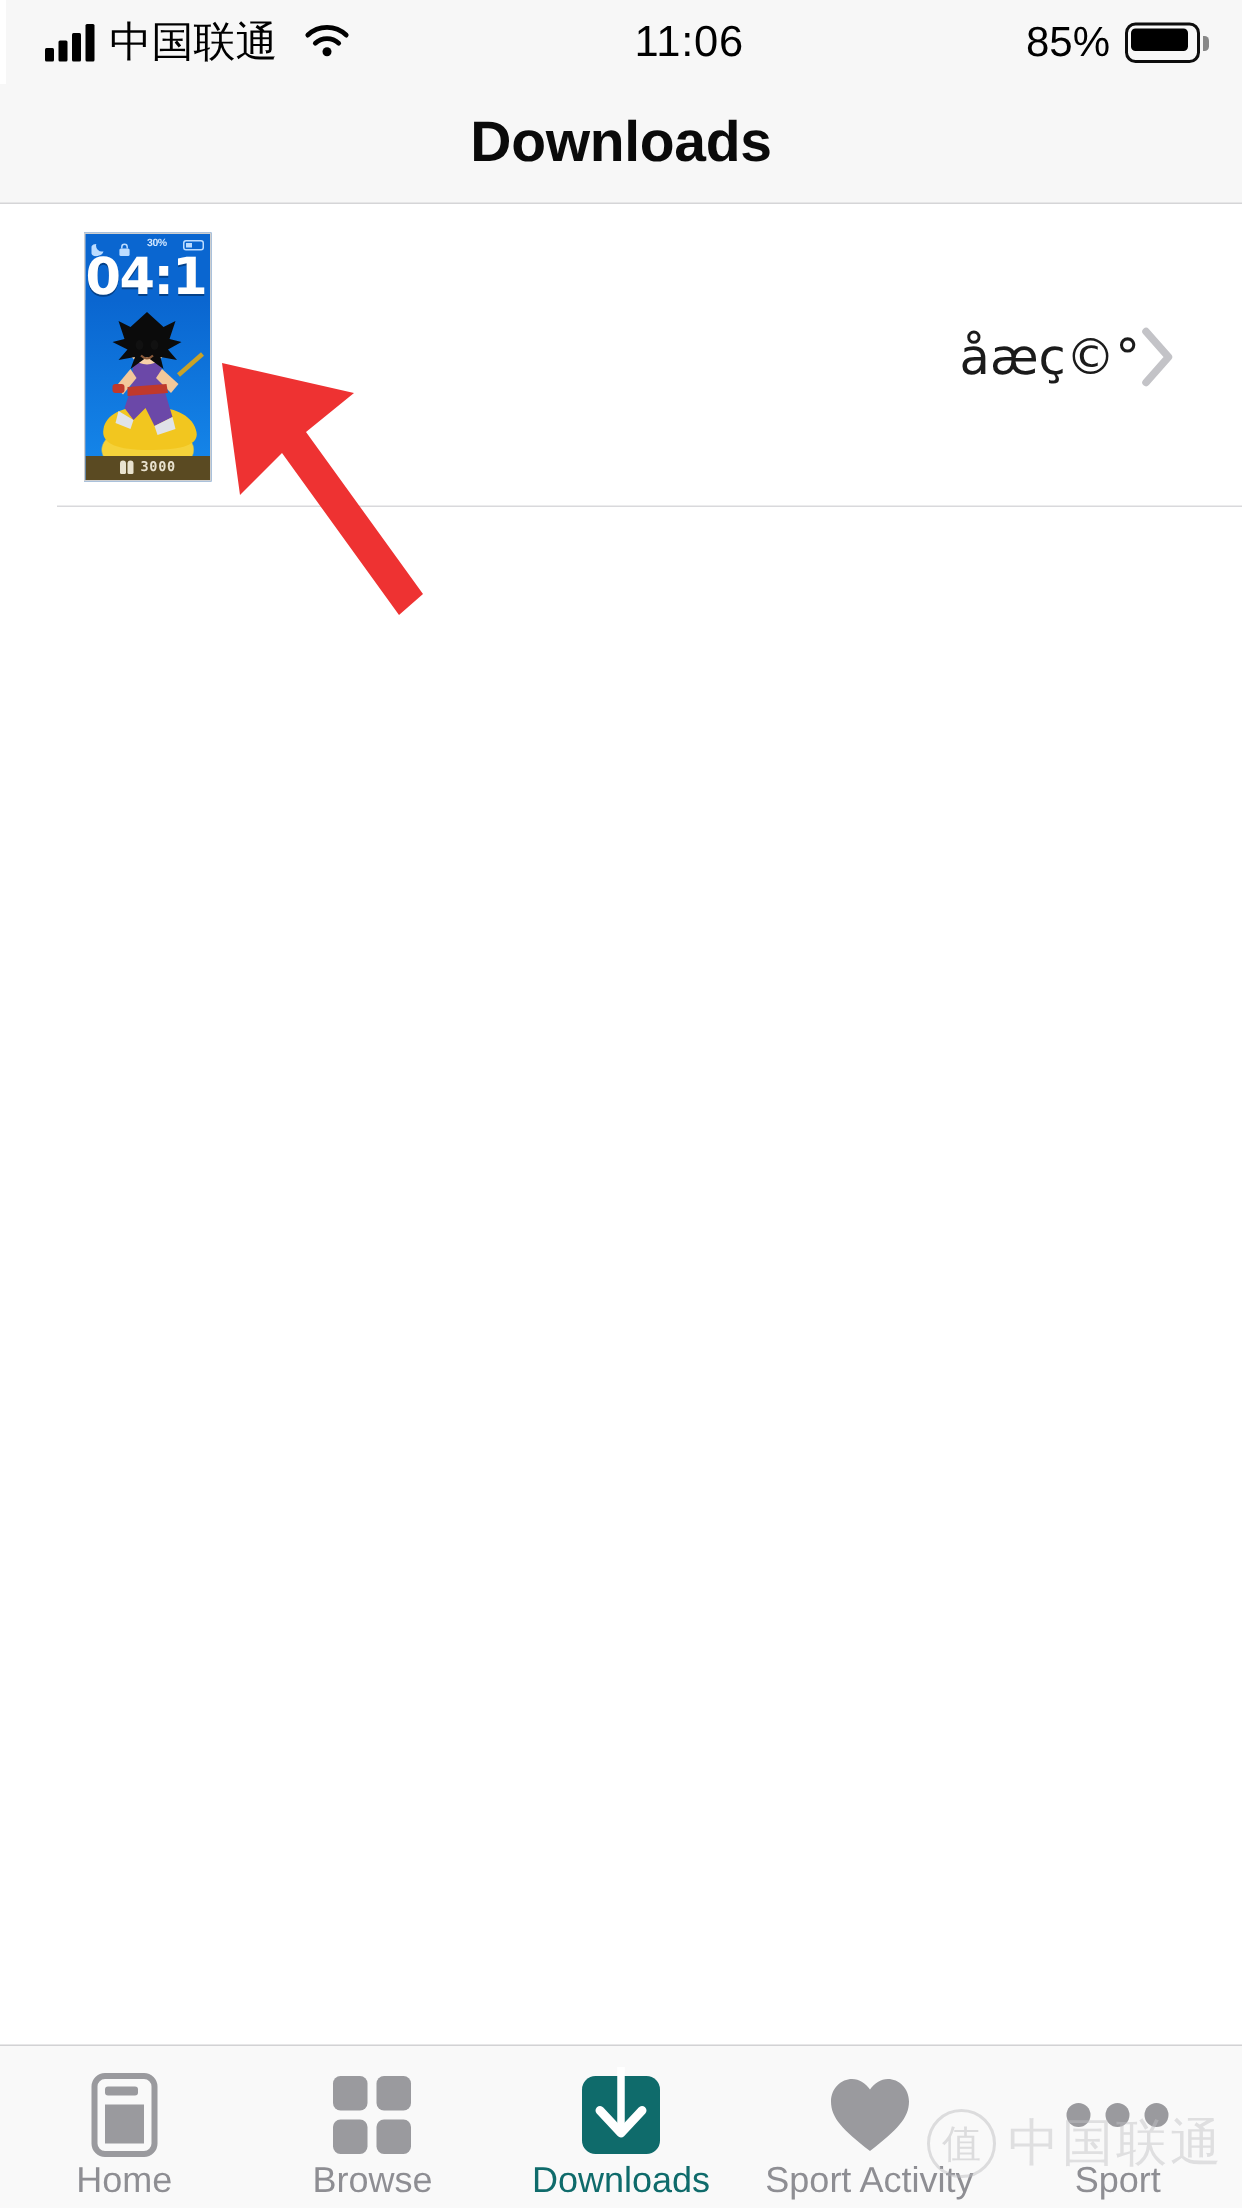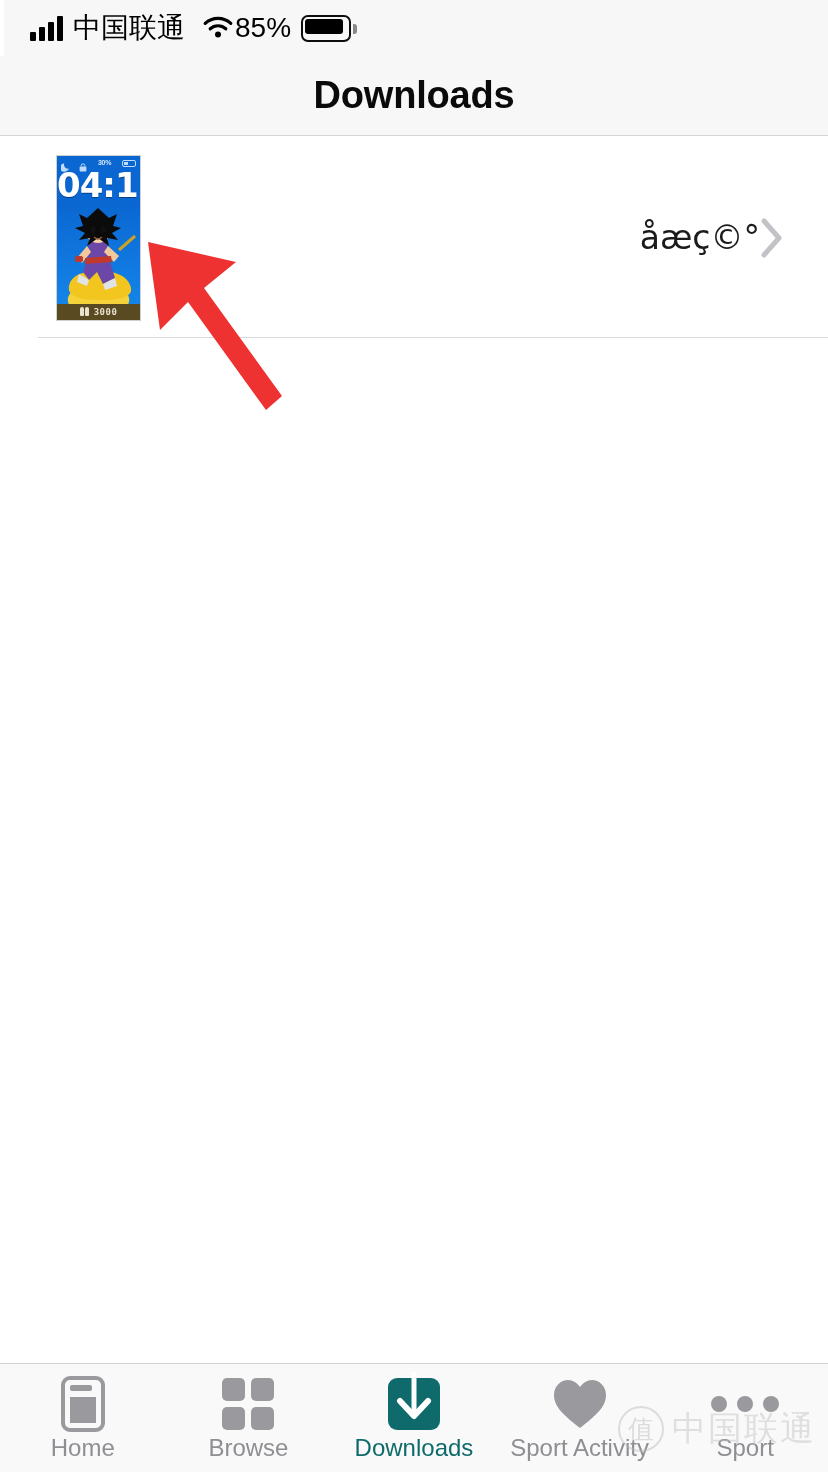--- a/index.html
+++ b/index.html
@@ -134,21 +134,21 @@
 
   
   .tabbar{
     position:absolute; left:0; bottom:0; width:828px; height:109px;
     background:#f9f9f9;
     border-top:1px solid #d2d2d4;
     display:flex; align-items:flex-start;
   }
   .tab{
     flex:1 1 0; height:109px;
-    display:flex; flex-direction:column; align-items:center; justify-content:flex-start;
+    display:flex; flex-direction:column; align-items:center; justify-content:center;
     padding-top:12px;
   }
   .tab-ico{ height:56px; display:flex; align-items:center; justify-content:center; }
   .tab-label{ font-size:24px; color:#8e8e93; margin-top:2px; letter-spacing:0px; white-space:nowrap;}
   .tab.active .tab-label{ color:#0f6b6b; }
 
   
   .ico-home{ width:44px; height:56px; border:4px solid #9a9a9e; border-radius:9px; position:relative; }
   .ico-home::before{ content:""; position:absolute; left:5px; top:5px; width:22px; height:6px; background:#9a9a9e; border-radius:2px;}
   .ico-home::after{ content:""; position:absolute; left:5px; top:17px; right:5px; bottom:5px; background:#9a9a9e;}
@@ -192,20 +192,23 @@
           <i></i>
       </span>
       <span class="carrier">中国联通</span>
       <span class="wifi">
         <svg viewBox="0 0 34 26" width="34" height="26">
           <path d="M17 22.5a3 3 0 100-6 3 3 0 000 6z" fill="#000"></path>
           <path d="M9.2 13.8a11.5 11.5 0 0115.6 0" stroke="#000" stroke-width="3.2" fill="none" stroke-linecap="round"></path>
           <path d="M4.2 8.4a18.6 18.6 0 0125.6 0" stroke="#000" stroke-width="3.2" fill="none" stroke-linecap="round"></path>
         </svg>
       </span>
+    </div>
+    <div class="sb-center">
+      <span class="sb-time">11:06</span>
     </div>
     <div class="sb-right">
       <span class="batt-pct">85%</span>
       <span class="batt">
         <span class="batt-body"></span>
         <span class="batt-fill"></span>
         <span class="batt-cap"></span>
       </span>
     </div>
   </div>

